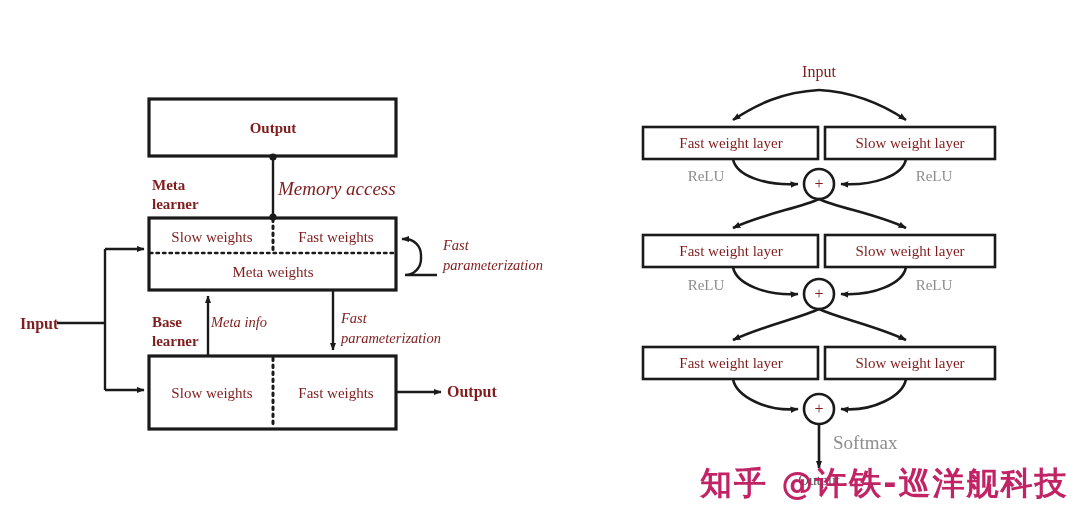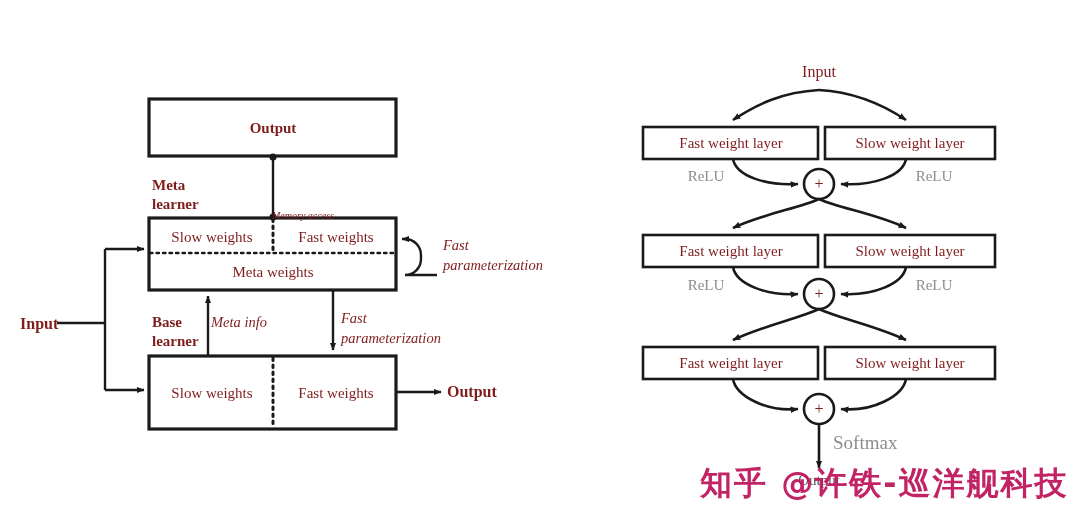--- a/index.html
+++ b/index.html
@@ -102,21 +102,21 @@
   <div class="lbl bold" style="left:152px;top:176px;font-size:15px;line-height:19px;">
     <div>Meta</div>
     <div>learner</div>
   </div>
 
   <div class="lbl bold" style="left:152px;top:313px;font-size:15px;line-height:19px;">
     <div>Base</div>
     <div>learner</div>
   </div>
 
-  <div class="lbl ital" style="left:272px;top:178px;font-size:10px;margin-top:32px;">Memory access</div>
+  <div class="lbl ital" style="left:278px;top:178px;font-size:19px;">Memory access</div>
 
   <div class="lbl ital" style="left:211px;top:314px;font-size:14.5px;">Meta info</div>
 
   <div class="lbl ital" style="left:341px;top:308px;font-size:14.5px;line-height:20px;">
     <div>Fast</div>
     <div>parameterization</div>
   </div>
 
   <div class="lbl ital" style="left:443px;top:235px;font-size:14.5px;line-height:20px;">
     <div>Fast</div>

